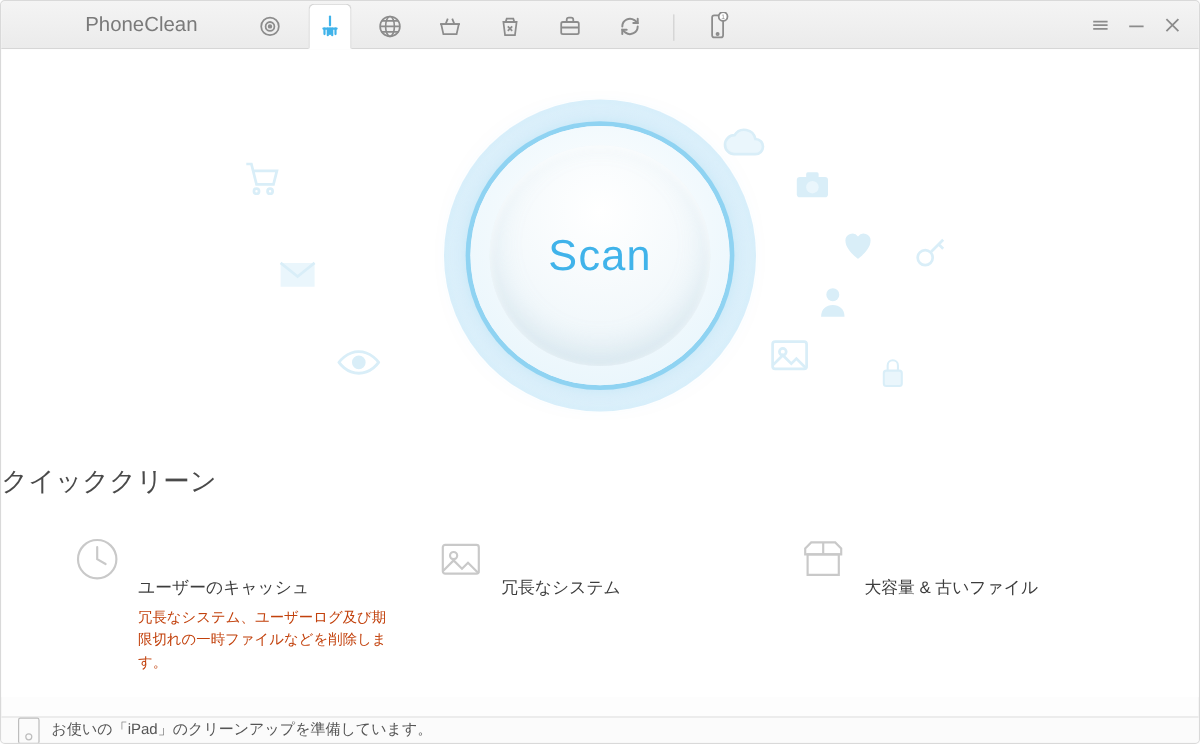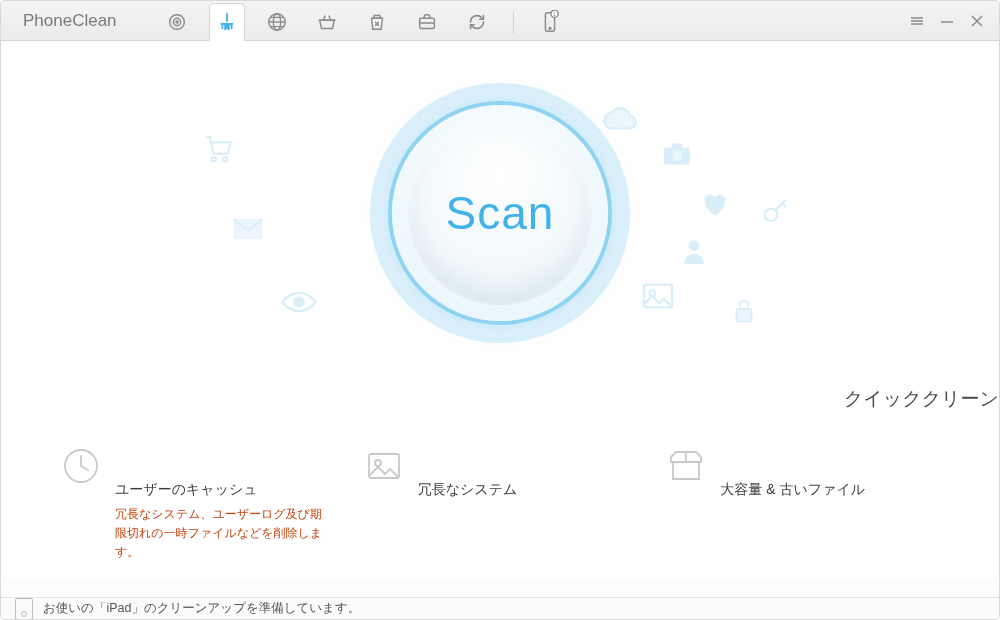--- a/index.html
+++ b/index.html
@@ -19,20 +19,21 @@
     height:40px;
     background:linear-gradient(#f4f4f4,#ebebeb);
     border-bottom:1px solid #d6d6d6;
     display:flex;
     align-items:center;
   }
   .app-title {
     font-size:17px; color:#7a7a7a;
     padding:0 22px;
     flex:0 0 auto;
+    margin-left:48px;
   }
   .toolbar {
     display:flex;
     align-items:flex-end;
     height:100%;
     gap:14px;
     padding-left:20px;
   }
   .tool {
     width:36px; height:36px;
@@ -84,27 +85,27 @@
   .ring1 { inset:0; background:radial-gradient(circle at 50% 50%, rgba(120,200,240,0.0) 55%, rgba(120,200,240,0.35) 75%, rgba(120,200,240,0) 100%); }
   .ring2 { inset:22px; background:radial-gradient(circle at 50% 38%, #ffffff, #eaf6fc 80%); box-shadow:0 0 0 4px #8fd3f2, 0 0 25px rgba(60,170,230,0.5); }
   .scan-btn {
     position:absolute; inset:38px; border-radius:50%;
     background:radial-gradient(circle at 50% 30%, #ffffff 0%, #f2f8fb 60%, #e3eef4 100%);
     display:flex; align-items:center; justify-content:center;
     cursor:pointer;
     box-shadow:inset 0 2px 8px rgba(255,255,255,0.8), inset 0 -10px 25px rgba(150,190,210,.25);
   }
   .scan-label {
-    font-size:46px; font-weight:300; color:#40b3ea; letter-spacing:1px;
+    font-size:36px; font-weight:300; color:#40b3ea; letter-spacing:1px;
   }
 
   .section-title {
     position:absolute; top:345px; left:0; right:0;
-    text-align:right;
-    font-size:19px; color:#4a4a4a;
+    text-align:left;
+    font-size:22px; color:#4a4a4a;
   }
 
   
   .features {
     position:absolute; top:405px; left:60px; right:60px;
     display:flex; gap:30px;
   }
   .feature { flex:1 1 0; display:flex; gap:14px; }
   .feature-icon { width:40px; height:40px; flex:0 0 auto; color:#c9c9c9; }
   .feature-body { flex:1 1 auto;margin-top:35px; }

